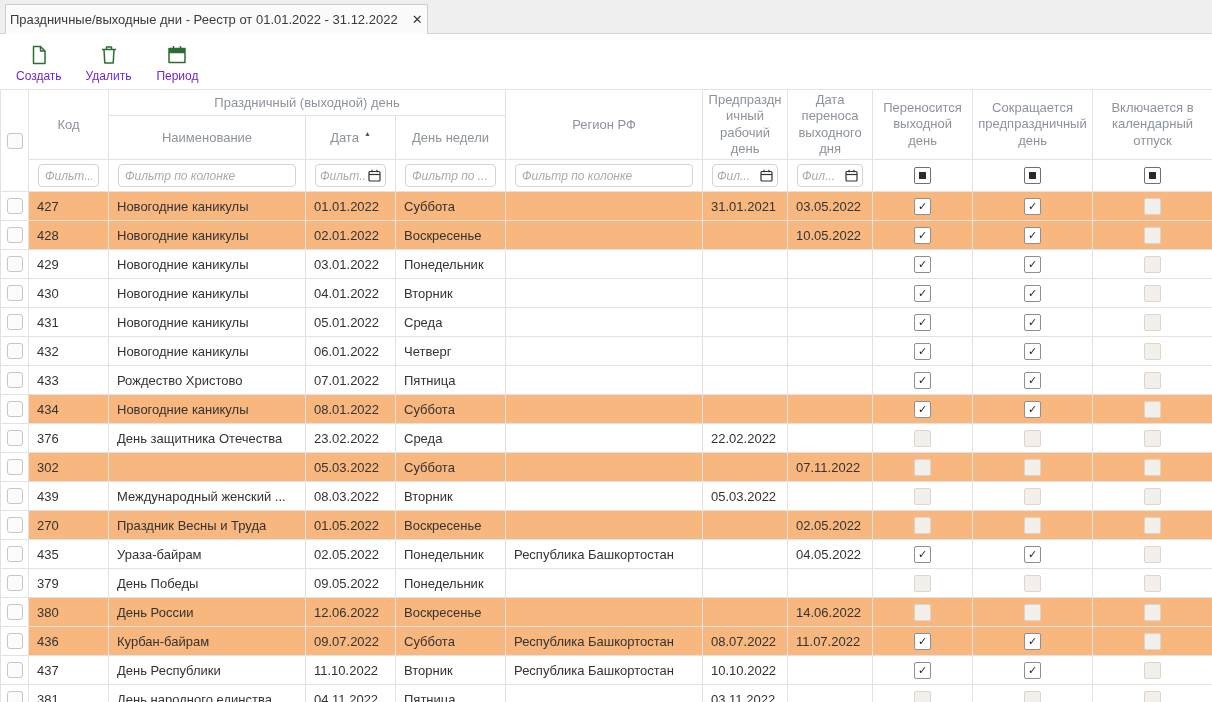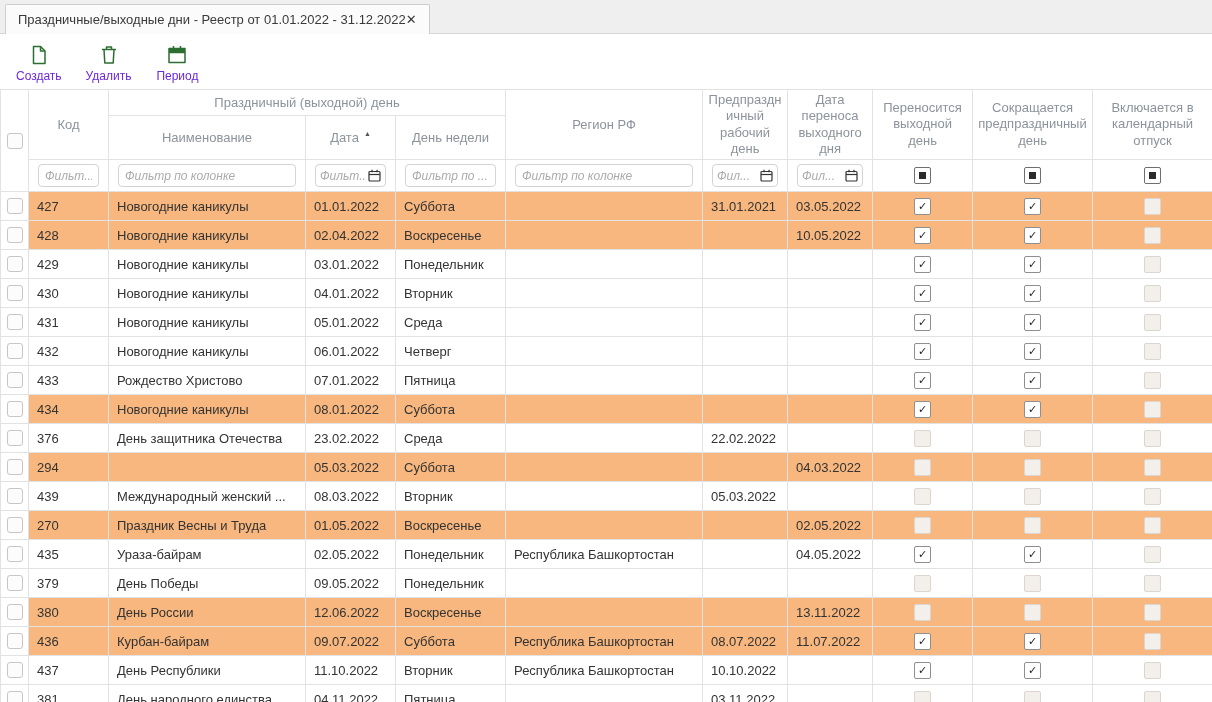--- a/index.html
+++ b/index.html
@@ -2,21 +2,21 @@
 <html><head>
 <meta charset="utf-8">
 <style>
   html,body{margin:0;padding:0;}
   body{
     width:1212px;height:702px;overflow:hidden;background:#fff;
     font-family:"Liberation Sans",sans-serif;color:#333;
   }
   
   .tabbar{height:33px;background:#efeff0;display:flex;align-items:flex-end;padding-left:5px;border-bottom:1px solid #d6d6d6;}
-  .tab{display:flex;align-items:center;height:29px;padding:0 12px;background:#fbfbfb;
+  .tab{display:flex;align-items:center;gap:14px;height:29px;padding:0 4px;background:#fbfbfb;
        border:1px solid #cdcdcd;border-bottom:none;border-radius:2px 2px 0 0;margin-bottom:-1px;
        font-size:13px;color:#3a3a3a;cursor:pointer;white-space:nowrap;}
   .tab-close{font-size:13px;color:#3a3a3a;cursor:pointer;line-height:1;}
   
   .toolbar{display:flex;align-items:flex-start;gap:24px;padding:9px 0 6px 16px;background:#fff;}
   .tbtn{display:flex;flex-direction:column;align-items:center;gap:2px;cursor:pointer;min-width:44px;}
   .tbtn svg{display:block;}
   .tlabel{font-size:12px;color:#6d28d9;white-space:nowrap;}
   
   table{border-collapse:collapse;table-layout:fixed;width:1212px;}
@@ -204,21 +204,21 @@
     <td>31.01.2021</td>
     <td>03.05.2022</td>
     <td class="cb-cell"><span class="cb checked"></span></td>
     <td class="cb-cell"><span class="cb checked"></span></td>
     <td class="cb-cell"><span class="cb unchecked"></span></td>
   </tr>
         <tr class="hl">
     <td class="sel-col"><span class="selcb"></span></td>
     <td>428</td>
     <td>Новогодние каникулы</td>
-    <td>02.04.2022</td>
+    <td>02.01.2022</td>
     <td>Воскресенье</td>
     <td></td>
     <td></td>
     <td>10.05.2022</td>
     <td class="cb-cell"><span class="cb checked"></span></td>
     <td class="cb-cell"><span class="cb checked"></span></td>
     <td class="cb-cell"><span class="cb unchecked"></span></td>
   </tr>
         <tr>
     <td class="sel-col"><span class="selcb"></span></td>
@@ -306,27 +306,27 @@
     <td>Среда</td>
     <td></td>
     <td>22.02.2022</td>
     <td></td>
     <td class="cb-cell"><span class="cb unchecked"></span></td>
     <td class="cb-cell"><span class="cb unchecked"></span></td>
     <td class="cb-cell"><span class="cb unchecked"></span></td>
   </tr>
         <tr class="hl">
     <td class="sel-col"><span class="selcb"></span></td>
-    <td>294</td>
+    <td>302</td>
     <td></td>
     <td>05.03.2022</td>
     <td>Суббота</td>
     <td></td>
     <td></td>
-    <td>04.03.2022</td>
+    <td>07.11.2022</td>
     <td class="cb-cell"><span class="cb unchecked"></span></td>
     <td class="cb-cell"><span class="cb unchecked"></span></td>
     <td class="cb-cell"><span class="cb unchecked"></span></td>
   </tr>
         <tr>
     <td class="sel-col"><span class="selcb"></span></td>
     <td>439</td>
     <td>Международный женский ...</td>
     <td>08.03.2022</td>
     <td>Вторник</td>
@@ -377,21 +377,21 @@
     <td class="cb-cell"><span class="cb unchecked"></span></td>
   </tr>
         <tr class="hl">
     <td class="sel-col"><span class="selcb"></span></td>
     <td>380</td>
     <td>День России</td>
     <td>12.06.2022</td>
     <td>Воскресенье</td>
     <td></td>
     <td></td>
-    <td>13.11.2022</td>
+    <td>14.06.2022</td>
     <td class="cb-cell"><span class="cb unchecked"></span></td>
     <td class="cb-cell"><span class="cb unchecked"></span></td>
     <td class="cb-cell"><span class="cb unchecked"></span></td>
   </tr>
         <tr class="hl">
     <td class="sel-col"><span class="selcb"></span></td>
     <td>436</td>
     <td>Курбан-байрам</td>
     <td>09.07.2022</td>
     <td>Суббота</td>

